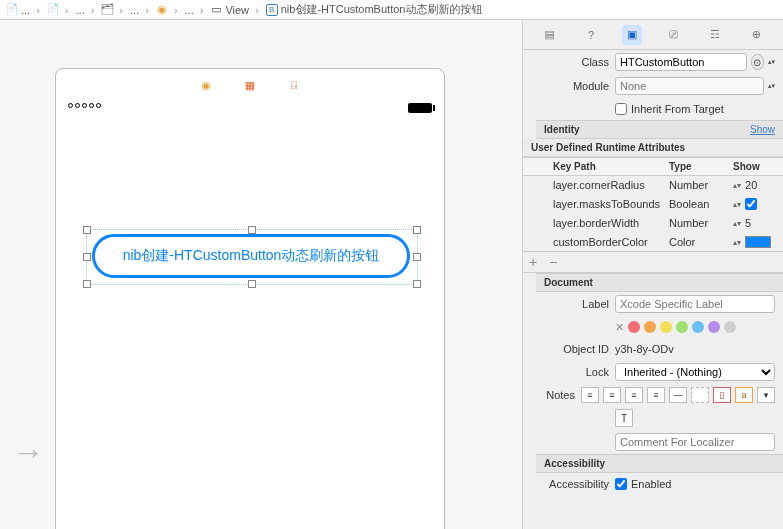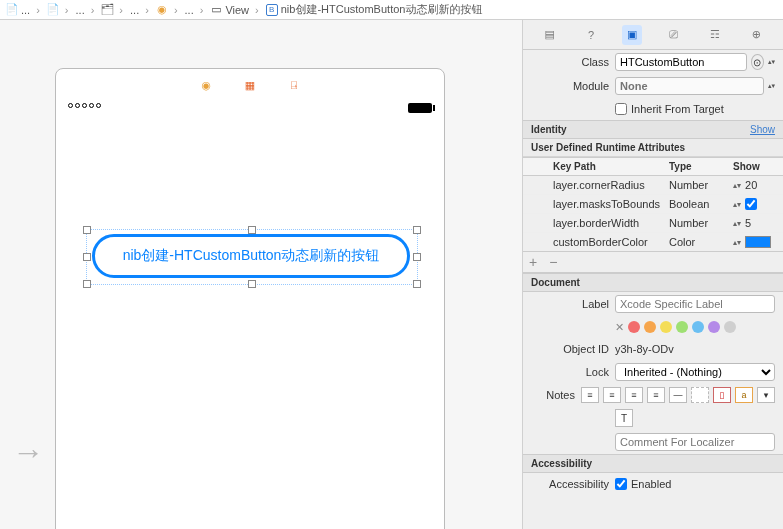--- a/index.html
+++ b/index.html
@@ -35,29 +35,29 @@
 .h.ml{ left:-4px; top:50%; margin-top:-4px; } .h.mr{ right:-4px; top:50%; margin-top:-4px; }
 .h.bl{ left:-4px; bottom:-4px; } .h.bm{ left:50%; margin-left:-4px; bottom:-4px; } .h.br{ right:-4px; bottom:-4px; }
 
 .nav-arrow { position:absolute; left:12px; top: 410px; font-size: 32px; color:#bbb; pointer-events:none; }
 
 
 .insp-tabs { height: 30px; border-bottom:1px solid #ccc; display:flex; align-items:center; justify-content:space-around; padding: 0 6px; }
 .insp-tabs .tab { width:20px; height:20px; display:flex; align-items:center; justify-content:center; border-radius:3px; cursor:pointer; color:#777; }
 .insp-tabs .tab.active { background:#d0e4ff; color:#1461c9; }
 
-.section-header { background:#e4e4e4; border-top:1px solid #ccc; border-bottom:1px solid #ccc; padding: 3px 8px; font-size:10px; font-weight:bold; display:flex; justify-content:space-between; align-items:center; }
+.section-header { background:#e4e4e4; border-top:1px solid #ccc; border-bottom:1px solid #ccc; padding: 3px 8px; font-size:10px; font-weight:bold; display:flex; justify-content:space-between; align-items:center;margin-left:13px; }
 .section-header .link { color:#3b7dcf; font-weight:normal; cursor:pointer;text-decoration:underline; }
 .sub-header { background:#ececec; border-bottom:1px solid #d5d5d5; padding: 3px 8px; font-size:10px; font-weight:bold; }
 
 .row { display:flex; align-items:center; padding: 3px 8px; gap:6px; min-height:22px; }
 .row .lbl { width: 78px; text-align:right; color:#333; font-size:11px; }
 .row .ctl { flex:1; display:flex; align-items:center; gap:4px; }
 input[type=text].field, select.field { width:100%; height:18px; font-size:11px; border:1px solid #bbb; border-radius:3px; padding: 0 4px; background:#fff; }
-input[type=text].field:disabled { color:#aaa; background:#fafafa;font-weight:bold; }
+input[type=text].field:disabled { color:#aaa; background:#fafafa; }
 .chip { width:16px; height:16px; border-radius:50%; border:1px solid #bbb; display:flex; align-items:center; justify-content:center; font-size:10px; cursor:pointer; }
 .stepper { display:flex; flex-direction:column; font-size:7px; line-height:6px; color:#555; cursor:pointer; }
 
 .table-head { display:flex; background:#f4f4f4; border-top:1px solid #ccc; border-bottom:1px solid #ccc; font-size:10px; font-weight:bold; }
 .table-head div, .table-row div { padding:3px 6px; }
 .col-key { width: 116px; margin-left: 24px; } .col-type { width: 64px; } .col-val { flex:1; }
 .table-body { border-bottom:1px solid #ccc; }
 .table-row { display:flex; font-size:11px; align-items:center; border-top:1px solid #eee; }
 .table-row:first-child { border-top:none; }
 .stepper2 { font-size:8px; line-height:7px; color:#666; display:flex; flex-direction:column; margin-right:4px; cursor:pointer; }

